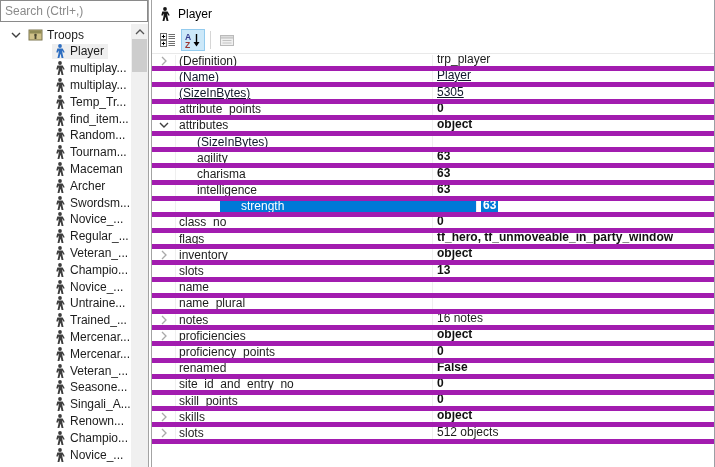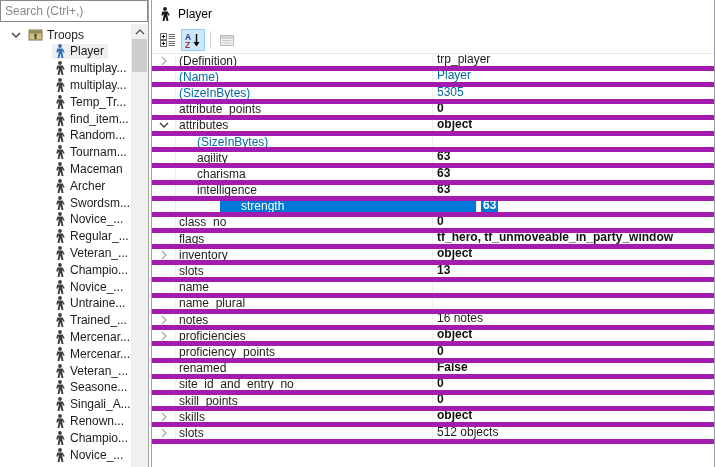--- a/index.html
+++ b/index.html
@@ -41,21 +41,21 @@
 
   
   .grid { position:absolute; top:55px; left:0; right:0; bottom:0; background:#fff; overflow:hidden; }
   .row { display:flex; height:16.2px; align-items:stretch; border-bottom:5px solid #a21caf; }
   .gutter { width:24px; flex:none; border-right:1px solid #efefef; display:flex; align-items:center; justify-content:center; }
   .name { width:257px; flex:none; border-right:1px solid #efefef; display:flex; align-items:center; overflow:hidden; white-space:nowrap; }
   .name .lbl { padding-left:3px; }
   .row.indent1 .name .lbl { padding-left:21px; }
   .value { flex:1; display:flex; align-items:flex-end; padding-left:4px; overflow:hidden; white-space:nowrap; }
   .row.bold .value { font-weight:bold; color:#111; }
-  .row.muted .lbl, .row.muted .value { color:#0369a1; }
+  .row.muted .lbl, .row.muted .value { color:#0f172a;text-decoration:underline; }
   .row.selected .name { background:#0078d7;margin-left:44px; }
   .row.selected .name .lbl { color:#fff; }
   .row.selected .value { font-weight:bold; }
   .row.selected .value .val { background:#0078d7; color:#fff; padding:0 2px; }
 </style>
 </head>
 <body>
 
 <div class="app">
 

